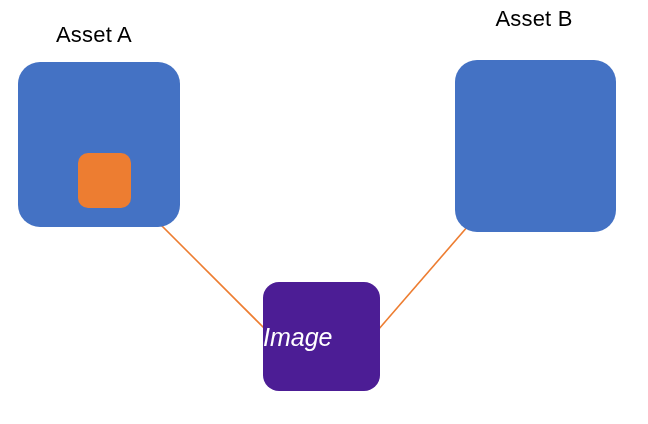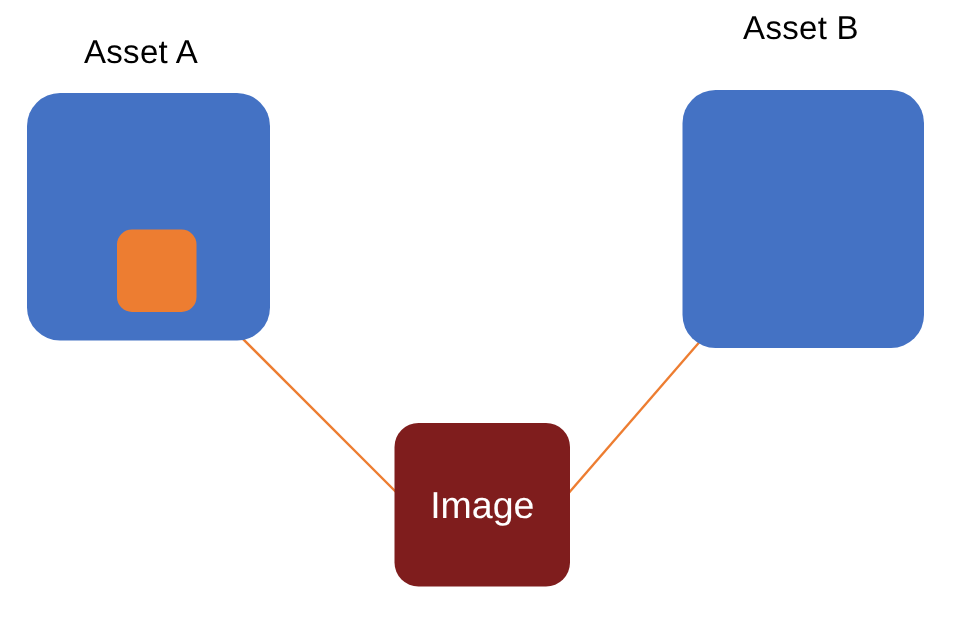--- a/index.html
+++ b/index.html
@@ -43,26 +43,26 @@
     box-sizing: border-box;
   }
   .inner-box {
     position: absolute;
     background: #ED7D31;
     border-radius: 10px;
     box-sizing: border-box;
   }
   .image-box {
     position: absolute;
-    background: #7f1d1d;
+    background: #4c1d95;
     border-radius: 16px;
     box-sizing: border-box;
     display: flex;
     align-items: center;
-    justify-content: center;
+    font-style: italic;
   }
   .image-box-label {
     color: #ffffff;
     font-size: 25px;
     line-height: 28px;
     white-space: nowrap;
   }
   #label-asset-a { left: 34px; top: 23px; width: 120px; }
   #label-asset-b { left: 474px; top: 7px; width: 120px; }
   #box-asset-a { left: 18px; top: 62px; width: 162px; height: 165px; }

